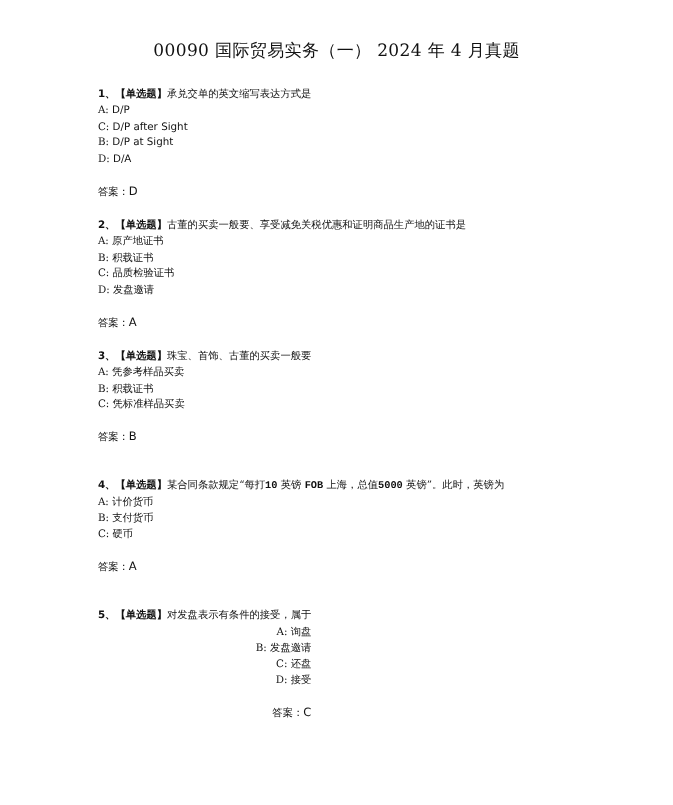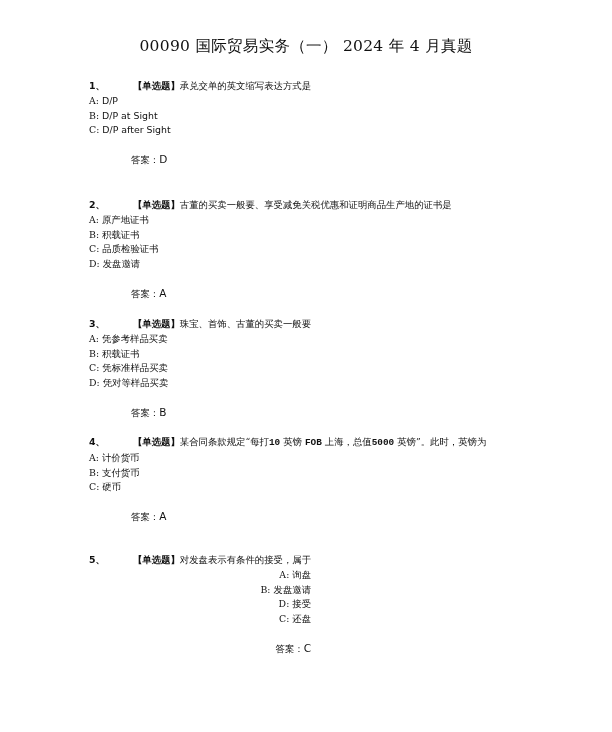--- a/index.html
+++ b/index.html
@@ -10,66 +10,66 @@
     .title {
       position: absolute; top: 36px; left: 0; width: 612px; text-align: center;
       font-family: "DejaVu Serif", serif; font-size: 15.5px; letter-spacing: 0.3px;
       color: #111;
     }
     .q {
       position: absolute; left: 89px; font-size: 9.4px; line-height: 14.8px;
     }
     .q-line { white-space: nowrap; }
     .q-num { font-family: "DejaVu Sans", sans-serif; font-weight: bold; }
-    .q-type { font-weight: bold; margin-left: 28px; }
+    .q-type { font-weight: bold; }
     .b { font-family: Liberation Mono, monospace; font-weight: bold; }
     .opt-letter { font-family: "DejaVu Serif", serif; }
     .opt-text-latin { font-family: "DejaVu Sans", sans-serif; }
-    .answer { margin-top: 14px; margin-left: 42px; }
+    .answer { margin-top: 14px; }
     .answer-value { font-family: "DejaVu Sans", sans-serif; font-size: 10.5px; }
   </style>
 </head>
 <body>
 
 <div class="title">00090 国际贸易实务（一） 2024 年 4 月真题</div>
 
 <div class="q" style="top:79px;">
   <div class="q-line"><span class="q-num">1、</span><span class="q-type">【单选题】</span><span>承兑交单的英文缩写表达方式是</span></div>
   <div class="q-line"><span class="opt-letter">A:</span><span class="opt-text-latin"> D/P</span></div>
+  <div class="q-line"><span class="opt-letter">C:</span><span class="opt-text-latin"> D/P after Sight</span></div>
   <div class="q-line"><span class="opt-letter">B:</span><span class="opt-text-latin"> D/P at Sight</span></div>
-  <div class="q-line"><span class="opt-letter">C:</span><span class="opt-text-latin"> D/P after Sight</span></div>
+  <div class="q-line"><span class="opt-letter">D:</span><span class="opt-text-latin"> D/A</span></div>
   <div class="q-line answer"><span>答案：</span><span class="answer-value">D</span></div>
 </div>
 
 <div class="q" style="top:198px;">
   <div class="q-line"><span class="q-num">2、</span><span class="q-type">【单选题】</span><span>古董的买卖一般要、享受减免关税优惠和证明商品生产地的证书是</span></div>
   <div class="q-line"><span class="opt-letter">A:</span><span> 原产地证书</span></div>
   <div class="q-line"><span class="opt-letter">B:</span><span> 积载证书</span></div>
   <div class="q-line"><span class="opt-letter">C:</span><span> 品质检验证书</span></div>
   <div class="q-line"><span class="opt-letter">D:</span><span> 发盘邀请</span></div>
   <div class="q-line answer"><span>答案：</span><span class="answer-value">A</span></div>
 </div>
 
 <div class="q" style="top:317px;">
   <div class="q-line"><span class="q-num">3、</span><span class="q-type">【单选题】</span><span>珠宝、首饰、古董的买卖一般要</span></div>
   <div class="q-line"><span class="opt-letter">A:</span><span> 凭参考样品买卖</span></div>
   <div class="q-line"><span class="opt-letter">B:</span><span> 积载证书</span></div>
   <div class="q-line"><span class="opt-letter">C:</span><span> 凭标准样品买卖</span></div>
-  <div class="q-line"><span class="opt-letter">D:</span><span> 凭对等样品买卖</span></div>
   <div class="q-line answer"><span>答案：</span><span class="answer-value">B</span></div>
 </div>
 
 <div class="q" style="top:435px;">
   <div class="q-line"><span class="q-num">4、</span><span class="q-type">【单选题】</span><span>某合同条款规定“每打</span><span class="b">10</span> <span>英镑</span> <span class="b">FOB</span> <span>上海，总值</span><span class="b">5000</span> <span>英镑”。此时，英镑为</span></div>
   <div class="q-line"><span class="opt-letter">A:</span><span> 计价货币</span></div>
   <div class="q-line"><span class="opt-letter">B:</span><span> 支付货币</span></div>
   <div class="q-line"><span class="opt-letter">C:</span><span> 硬币</span></div>
   <div class="q-line answer"><span>答案：</span><span class="answer-value">A</span></div>
 </div>
 
 <div class="q" style="top:553px;text-align:right;">
   <div class="q-line"><span class="q-num">5、</span><span class="q-type">【单选题】</span><span>对发盘表示有条件的接受，属于</span></div>
   <div class="q-line"><span class="opt-letter">A:</span><span> 询盘</span></div>
   <div class="q-line"><span class="opt-letter">B:</span><span> 发盘邀请</span></div>
+  <div class="q-line"><span class="opt-letter">C:</span><span> 还盘</span></div>
   <div class="q-line"><span class="opt-letter">D:</span><span> 接受</span></div>
-  <div class="q-line"><span class="opt-letter">C:</span><span> 还盘</span></div>
   <div class="q-line answer"><span>答案：</span><span class="answer-value">C</span></div>
 </div>
 
 </body></html>

